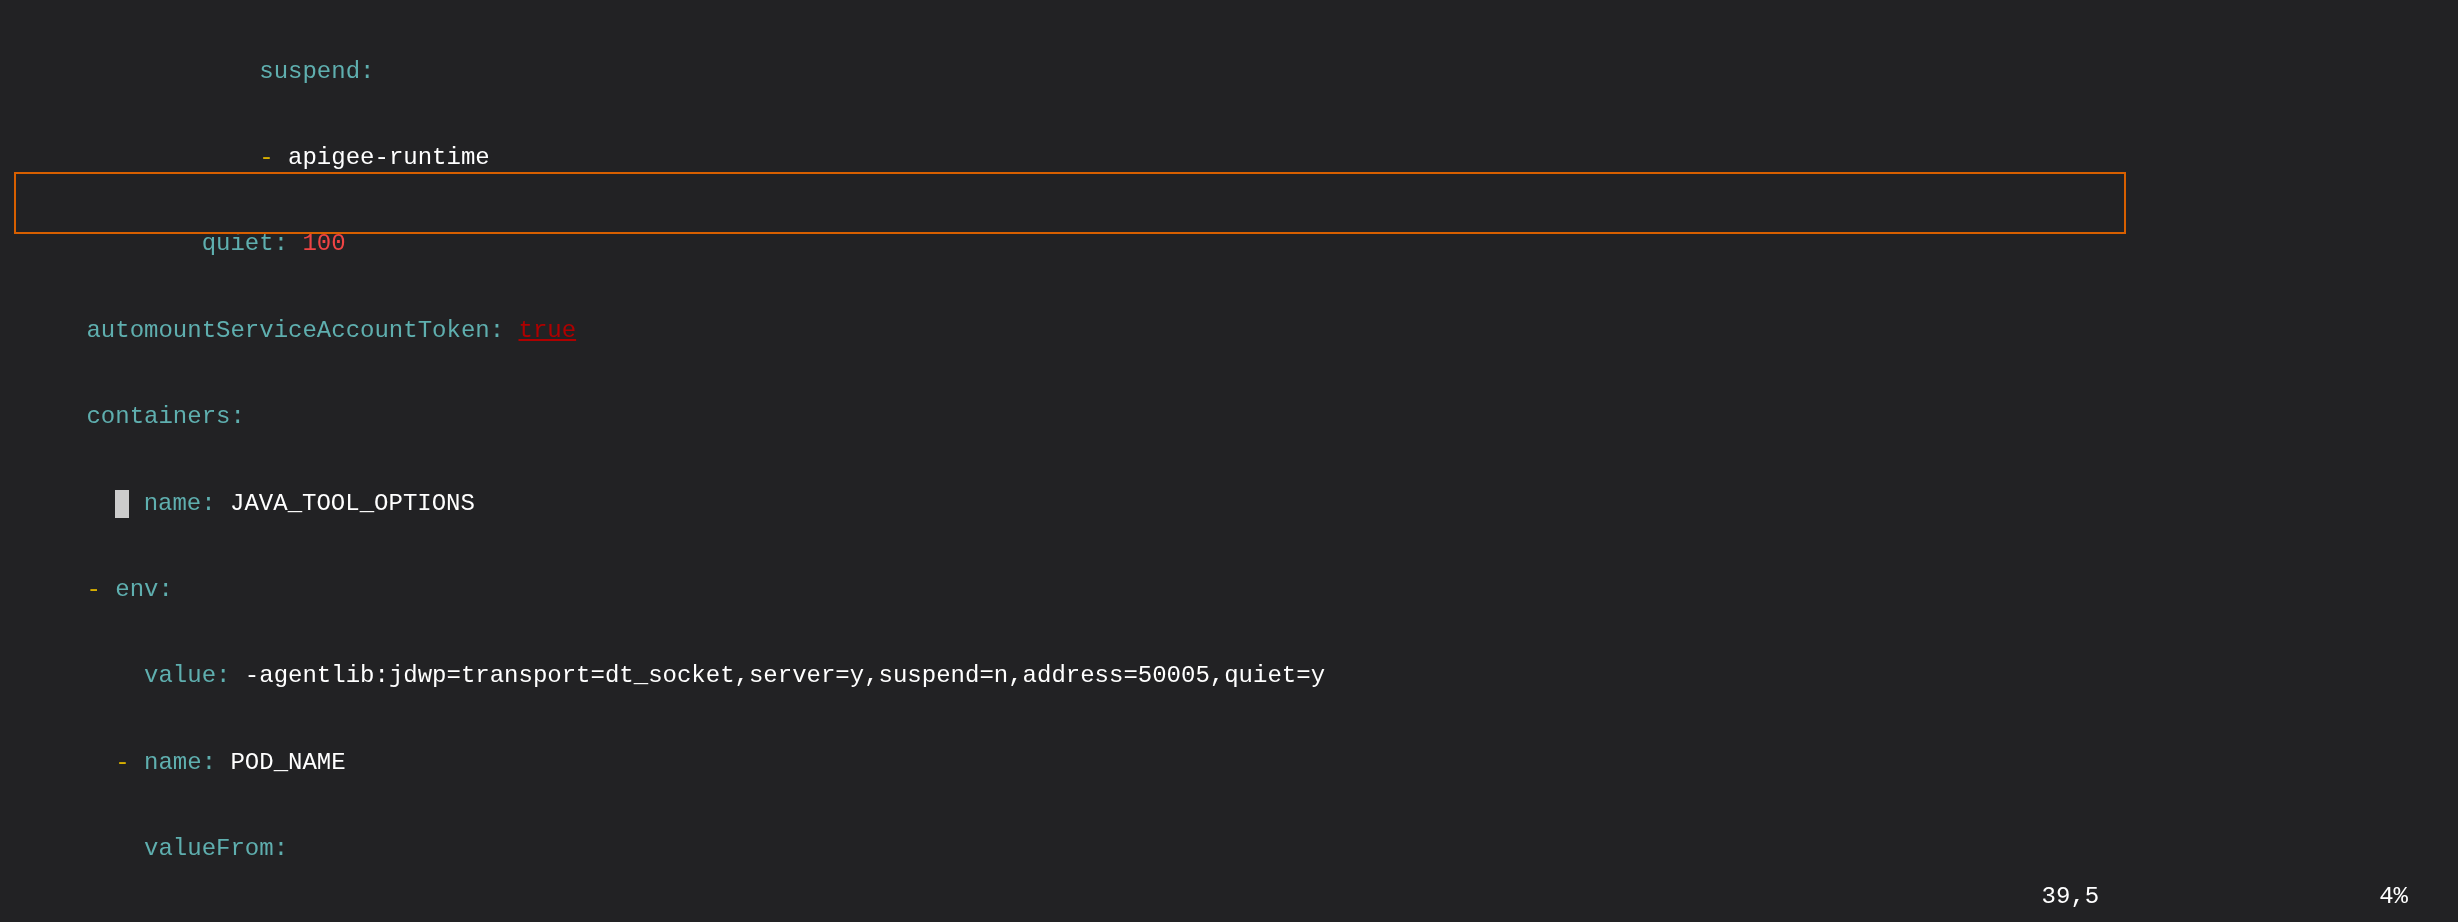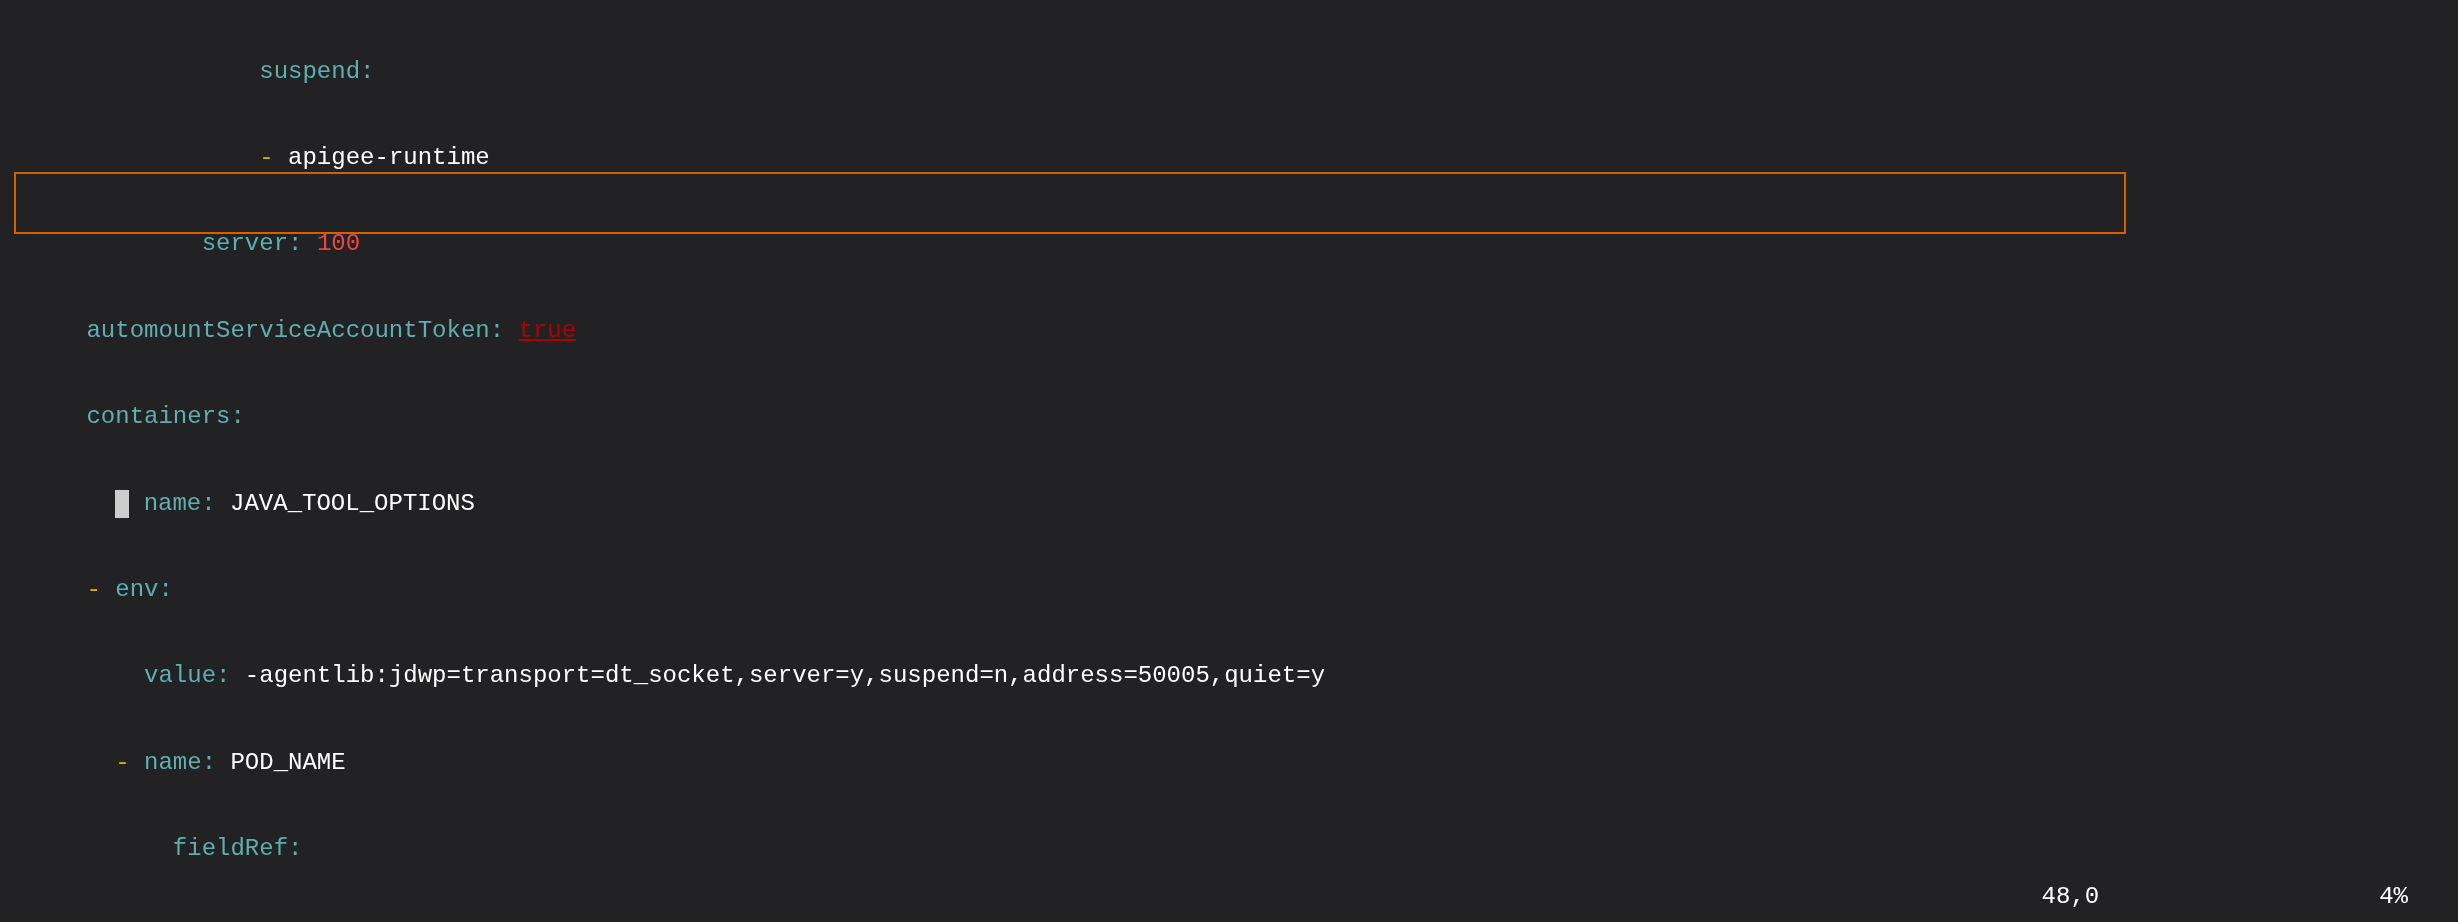--- a/index.html
+++ b/index.html
@@ -67,36 +67,37 @@
       font-size: 24px;
       color: #ffffff;
     }
   </style>
 </head>
 <body>
 
 <div class="editor">
   <div class="line">                  <span class="key">suspend</span><span class="key">:</span></div>
   <div class="line">                  <span class="dash">-</span> <span class="value">apigee-runtime</span></div>
-  <div class="line">              <span class="key">server</span><span class="key">:</span> <span class="number">100</span></div>
+  <div class="line">              <span class="key">quiet</span><span class="key">:</span> <span class="number">100</span></div>
   <div class="line">      <span class="key">automountServiceAccountToken</span><span class="key">:</span> <span class="bool">true</span></div>
   <div class="line">      <span class="key">containers</span><span class="key">:</span></div>
   <div class="line">        <span class="cursor"> </span> <span class="key">name</span><span class="key">:</span> <span class="value">JAVA_TOOL_OPTIONS</span></div>
   <div class="line">      <span class="dash">-</span> <span class="key">env</span><span class="key">:</span></div>
   <div class="line">          <span class="key">value</span><span class="key">:</span> <span class="value">-agentlib:jdwp=transport=dt_socket,server=y,suspend=n,address=50005,quiet=y</span></div>
   <div class="line">        <span class="dash">-</span> <span class="key">name</span><span class="key">:</span> <span class="value">POD_NAME</span></div>
+  <div class="line">          <span class="key">valueFrom</span><span class="key">:</span></div>
   <div class="line">            <span class="key">fieldRef</span><span class="key">:</span></div>
   
   
   
   
   
   
   
   
 </div>
 
 <div class="highlight-box" style="left: 14px; top: 172px; width: 2112px; height: 62px;"></div>
 
 <div class="status-bar">
-  <span>48,0</span>
+  <span>39,5</span>
   <span>4%</span>
 </div>
 
 </body></html>

